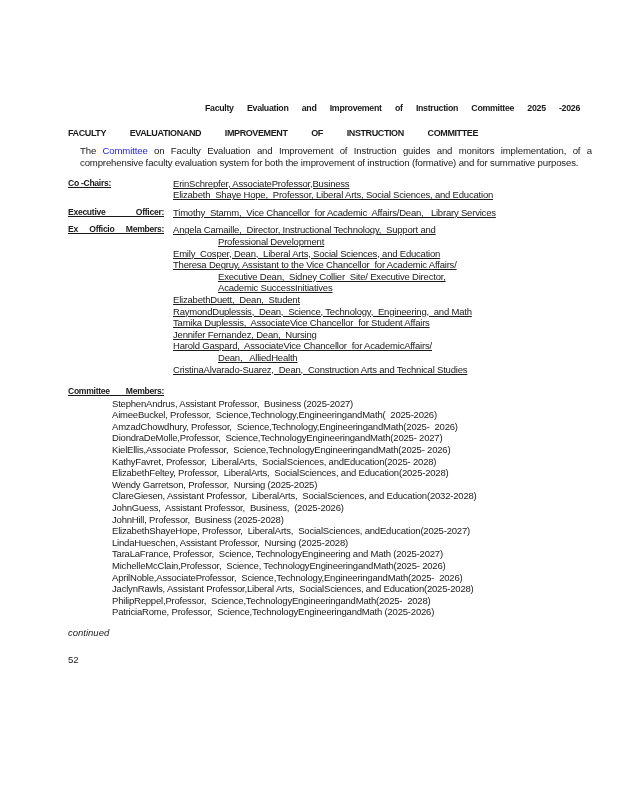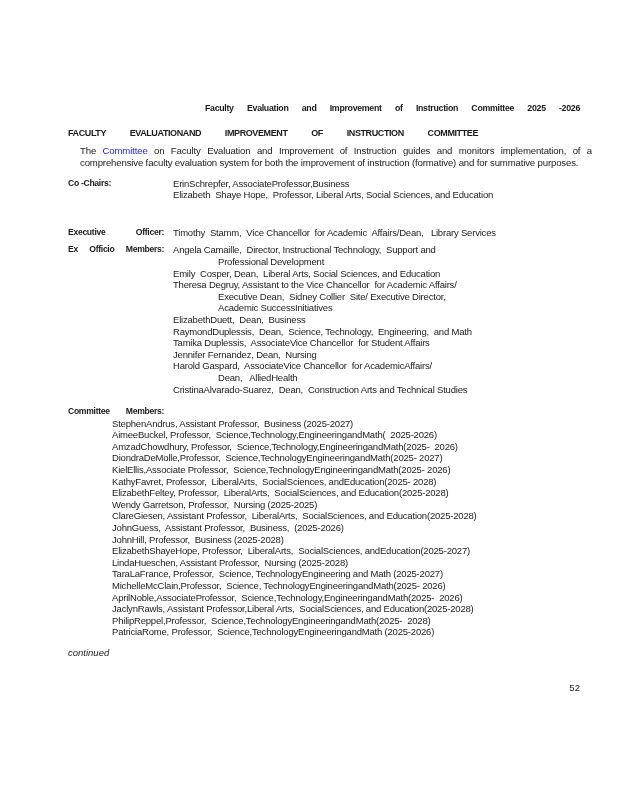--- a/index.html
+++ b/index.html
@@ -25,51 +25,51 @@
     text-align:justify;text-align-last:justify;
     line-height:11px;
   }
   .intro{
     margin:6px 0 0 12px;
     width:512px;
     font-size:9.6px;line-height:11.8px;letter-spacing:-0.15px;
     text-align:justify;
   }
   .link{color:#2525f0;}
-  .role-row{display:flex;align-items:flex-start;}
+  .role-row{display:flex;align-items:flex-start;text-decoration:underline;}
   .role-label{
     flex:0 0 105px;
     font-size:8.6px;font-weight:700;letter-spacing:-0.3px;
     line-height:11.6px;
     box-sizing:border-box;padding-right:9px;
   }
   .role-label.spread{
     text-align:justify;text-align-last:justify;
   }
   .role-values{flex:1;}
   .line{
     font-size:9.5px;line-height:11.6px;letter-spacing:-0.2px;
     white-space:pre-wrap;
   }
   .ind1{padding-left:45px;}
   .mt-cochairs{margin-top:9px;}
-  .mt-exec{margin-top:26px;justify-content:space-between;}
+  .mt-exec{margin-top:6px;justify-content:space-between;}
   .mt-exoff{margin-top:6px;}
   .mt-comm{margin-top:11px;}
   .member-list{margin-left:44px;}
   .continued{
     margin-top:9px;
     width:442px;
     text-align:left;
     font-size:9.5px;font-style:italic;line-height:11px;
   }
   .page-number{
-    margin-top:24px;
+    margin-top:16px;
     width:512px;
-    text-align:right;
+    text-align:left;
     font-size:9.6px;line-height:11px;
   }
 </style>
 </head>
 <body>
 
 <div class="page">
 
   <div class="running-header">Faculty Evaluation and Improvement of Instruction Committee 2025 -2026</div>
 
@@ -94,21 +94,21 @@
 
   <div class="role-row mt-exoff">
     <div class="role-label spread">Ex Officio Members:</div>
     <div class="role-values">
         <div class="line">Angela Camaille,  Director, Instructional Technology,  Support and</div>
         <div class="line ind1">Professional Development</div>
         <div class="line">Emily  Cosper, Dean,  Liberal Arts, Social Sciences, and Education</div>
         <div class="line">Theresa Degruy, Assistant to the Vice Chancellor  for Academic Affairs/</div>
         <div class="line ind1">Executive Dean,  Sidney Collier  Site/ Executive Director,</div>
         <div class="line ind1">Academic SuccessInitiatives</div>
-        <div class="line">ElizabethDuett,  Dean,  Business</div>
+        <div class="line">ElizabethDuett,  Dean,  Student</div>
         <div class="line">RaymondDuplessis,  Dean,  Science, Technology,  Engineering,  and Math</div>
         <div class="line">Tamika Duplessis,  AssociateVice Chancellor  for Student Affairs</div>
         <div class="line">Jennifer Fernandez, Dean,  Nursing</div>
         <div class="line">Harold Gaspard,  AssociateVice Chancellor  for AcademicAffairs/</div>
         <div class="line ind1">Dean,   AlliedHealth</div>
         <div class="line">CristinaAlvarado-Suarez,  Dean,  Construction Arts and Technical Studies</div>
       </div>
   </div>
 
   <div class="role-row mt-comm">
@@ -117,21 +117,21 @@
 
   <div class="member-list">
       <div class="line">StephenAndrus, Assistant Professor,  Business (2025-2027)</div>
       <div class="line">AimeeBuckel, Professor,  Science,Technology,EngineeringandMath(  2025-2026)</div>
       <div class="line">AmzadChowdhury, Professor,  Science,Technology,EngineeringandMath(2025-  2026)</div>
       <div class="line">DiondraDeMolle,Professor,  Science,TechnologyEngineeringandMath(2025- 2027)</div>
       <div class="line">KielEllis,Associate Professor,  Science,TechnologyEngineeringandMath(2025- 2026)</div>
       <div class="line">KathyFavret, Professor,  LiberalArts,  SocialSciences, andEducation(2025- 2028)</div>
       <div class="line">ElizabethFeltey, Professor,  LiberalArts,  SocialSciences, and Education(2025-2028)</div>
       <div class="line">Wendy Garretson, Professor,  Nursing (2025-2025)</div>
-      <div class="line">ClareGiesen, Assistant Professor,  LiberalArts,  SocialSciences, and Education(2025-2028)</div>
+      <div class="line">ClareGiesen, Assistant Professor,  LiberalArts,  SocialSciences, and Education(2032-2028)</div>
       <div class="line">JohnGuess,  Assistant Professor,  Business,  (2025-2026)</div>
       <div class="line">JohnHill, Professor,  Business (2025-2028)</div>
       <div class="line">ElizabethShayeHope, Professor,  LiberalArts,  SocialSciences, andEducation(2025-2027)</div>
       <div class="line">LindaHueschen, Assistant Professor,  Nursing (2025-2028)</div>
       <div class="line">TaraLaFrance, Professor,  Science, TechnologyEngineering and Math (2025-2027)</div>
       <div class="line">MichelleMcClain,Professor,  Science, TechnologyEngineeringandMath(2025- 2026)</div>
       <div class="line">AprilNoble,AssociateProfessor,  Science,Technology,EngineeringandMath(2025-  2026)</div>
       <div class="line">JaclynRawls, Assistant Professor,Liberal Arts,  SocialSciences, and Education(2025-2028)</div>
       <div class="line">PhilipReppel,Professor,  Science,TechnologyEngineeringandMath(2025-  2028)</div>
       <div class="line">PatriciaRome, Professor,  Science,TechnologyEngineeringandMath (2025-2026)</div>

